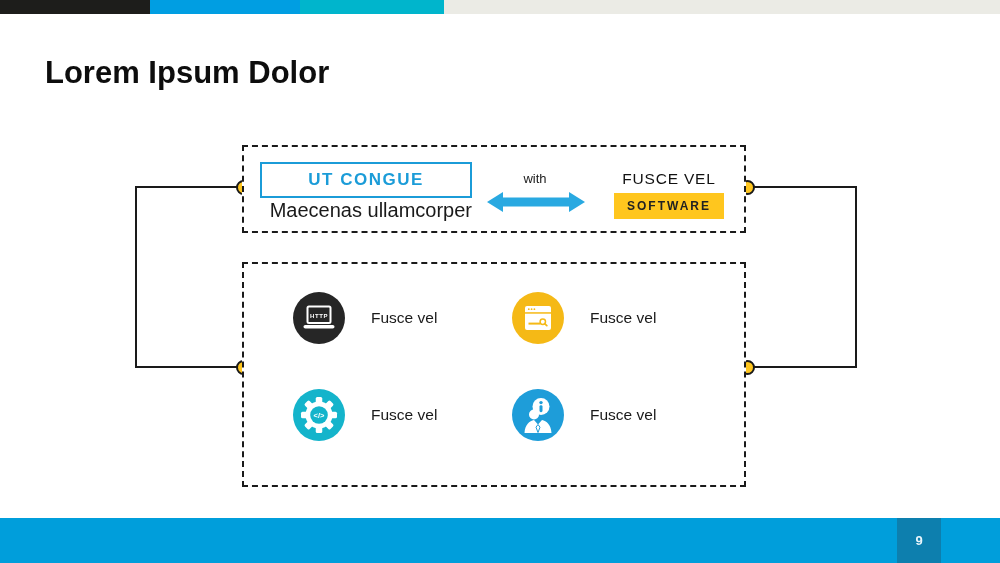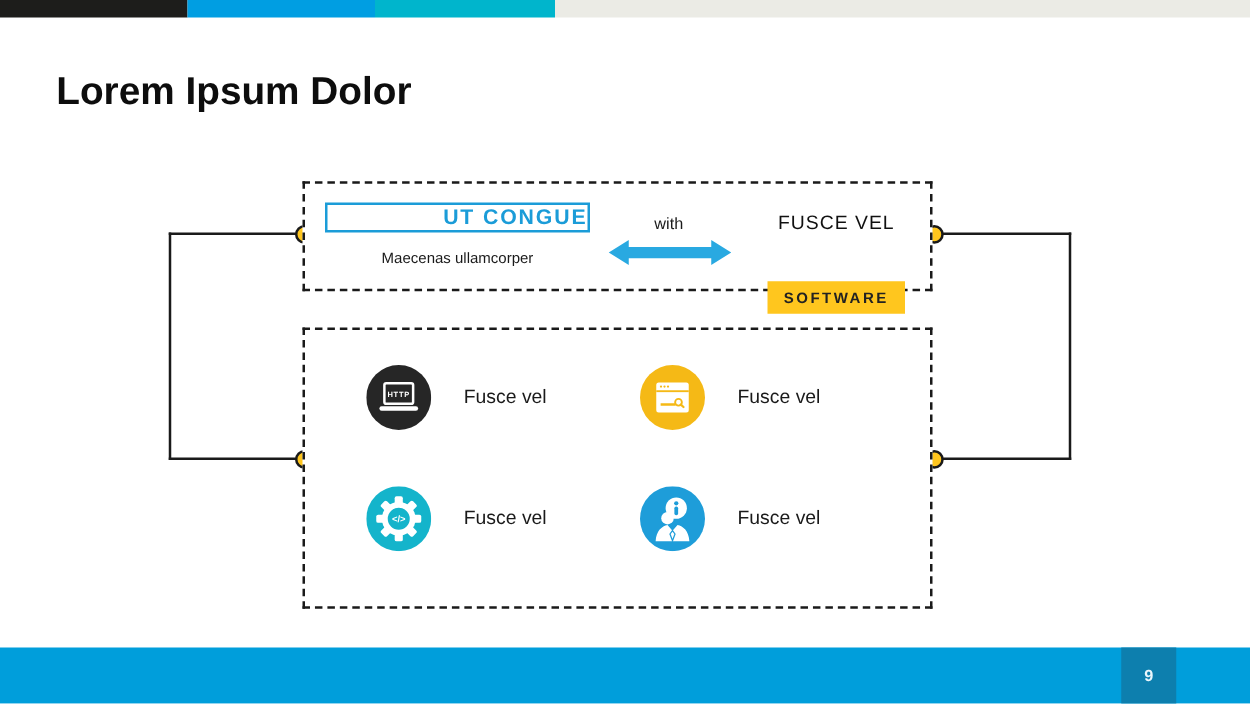--- a/index.html
+++ b/index.html
@@ -33,40 +33,40 @@
     background:var(--accent-yellow); border:2px solid #1a1a1a;
   }
 
   
   .dashed-box { position:absolute; left:242px; width:504px; border:2px dashed #1a1a1a; background:#fff; }
   .box-top    { top:145px; height:88px; }
   .box-bottom { top:262px; height:225px; }
 
   
   .ut-box {
-    position:absolute; left:16px; top:15px; width:212px; height:24px;
-    border:2px solid var(--accent-blue); display:flex; align-items:center; justify-content:flex-end;
+    position:absolute; left:16px; top:15px; width:212px; height:36px;
+    border:2px solid var(--accent-blue); display:flex; align-items:center; justify-content:center;
     font-weight:bold; font-size:17px; letter-spacing:1.5px; color:var(--accent-blue);
   }
   .ut-sub {
-    position:absolute; left:16px; top:52px; width:212px; text-align:center;
-    font-size:12px; color:#1a1a1a;
+    position:absolute; left:16px; top:52px; width:212px; text-align:right;
+    font-size:20px; color:#1a1a1a;
   }
   .with-label {
     position:absolute; left:251px; top:24px; width:80px; text-align:center; font-size:13px;
   }
   .arrow-wrap { position:absolute; left:242px; top:43px; width:100px; height:24px; }
   .fusce-label {
     position:absolute; left:370px; top:23px; width:110px; text-align:center;
     font-size:15.5px; letter-spacing:0.8px; color:#111;
   }
   .software-chip {
     position:absolute; left:370px; top:46px; width:110px; height:26px;
     background:var(--accent-yellow); display:flex; align-items:center; justify-content:center;
-    font-size:12px; font-weight:bold; letter-spacing:2px; color:#222;margin-top:32px;
+    font-size:12px; font-weight:bold; letter-spacing:2px; color:#222;
   }
 
   
   .feature { position:absolute; display:flex; align-items:center; gap:26px; }
   .feature .label { font-size:15.5px; color:#1a1a1a; }
   .f1 { left:49px;  top:28px; }
   .f2 { left:268px; top:28px; }
   .f3 { left:49px;  top:125px; }
   .f4 { left:268px; top:125px; }
   .icon-circle { width:52px; height:52px; display:block; }

